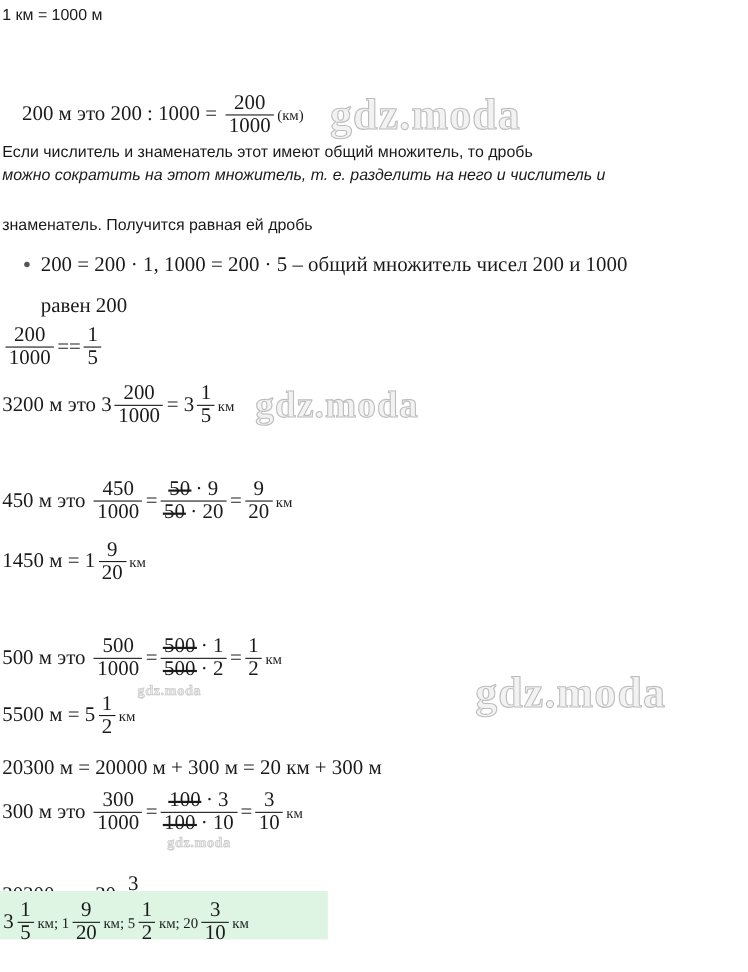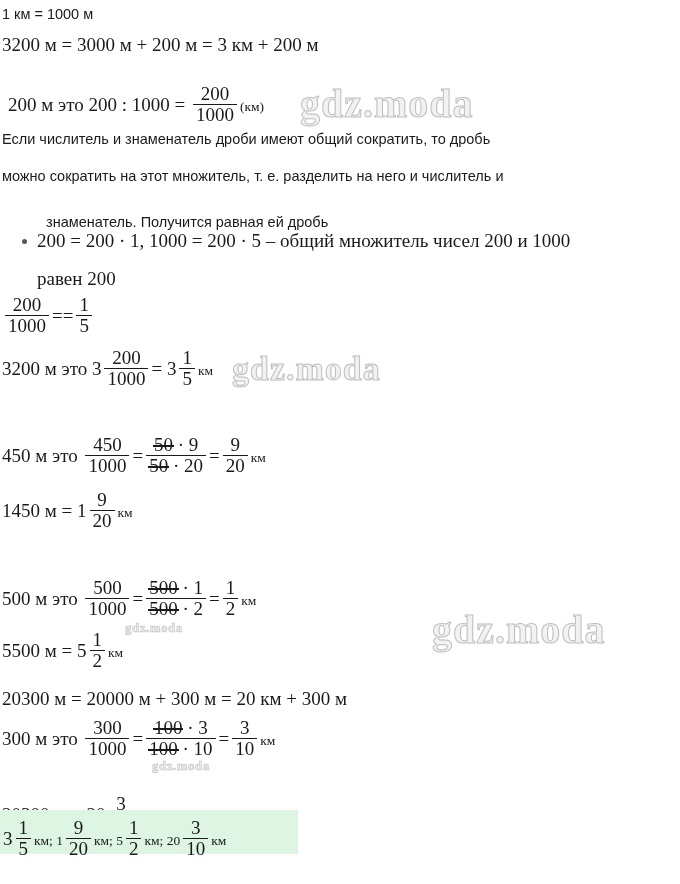--- a/index.html
+++ b/index.html
@@ -122,31 +122,30 @@
     font-size: 19px;
   }
 </style>
 </head>
 <body>
 
 <div class="page">
 
   <div class="line sans" style="left:2px; top:6px;">1 км = 1000 м</div>
 
-  <div class="line math" style="left:2px; top:34px;">3200 м  = 3000 м + 200 м = 3 км + 200 м</div>
 
-  <div class="line math" style="left:8px; top:84px;">
+  <div class="line math" style="left:20px; top:84px;">
     <span>200 м это 200 : 1000 = </span><span class="frac"><span class="num">200</span><span class="den">1000</span></span><span class="unit">(км)</span>
   </div>
 
   <div class="wm wm-big" style="left:300px; top:80px;">gdz.moda</div>
 
-  <div class="line sans" style="left:2px; top:131px; white-space:nowrap;">Если числитель и знаменатель дроби имеют общий сократить, то дробь</div>
-  <div class="line sans" style="left:2px; top:168px; white-space:nowrap;">можно сократить на этот множитель, т. е. разделить на него и числитель и</div>
-  <div class="line sans" style="left:2px; top:214px; white-space:nowrap;margin-left:44px;">знаменатель. Получится равная ей дробь</div>
+  <div class="line sans" style="left:2px; top:131px; white-space:nowrap;">Если числитель и знаменатель этот имеют общий множитель, то дробь</div>
+  <div class="line sans" style="left:2px; top:152px; white-space:nowrap;font-style:italic;">можно сократить на этот множитель, т. е. разделить на него и числитель и</div>
+  <div class="line sans" style="left:2px; top:197px; white-space:nowrap;">знаменатель. Получится равная ей дробь</div>
 
   <div class="bullet-row math" style="left:22px; top:230px;">
     <span class="bullet-dot"></span><span>200 = 200 · 1, 1000 = 200 · 5 – общий множитель чисел 200 и 1000</span>
   </div>
   <div class="line math" style="left:37px; top:268px;">равен 200</div>
 
   <div class="line math" style="left:2px; top:295px;">
     <span class="frac"><span class="num">200</span><span class="den">1000</span></span><span>=</span><span>=</span><span class="frac"><span class="num">1</span><span class="den">5</span></span>
   </div>
 

